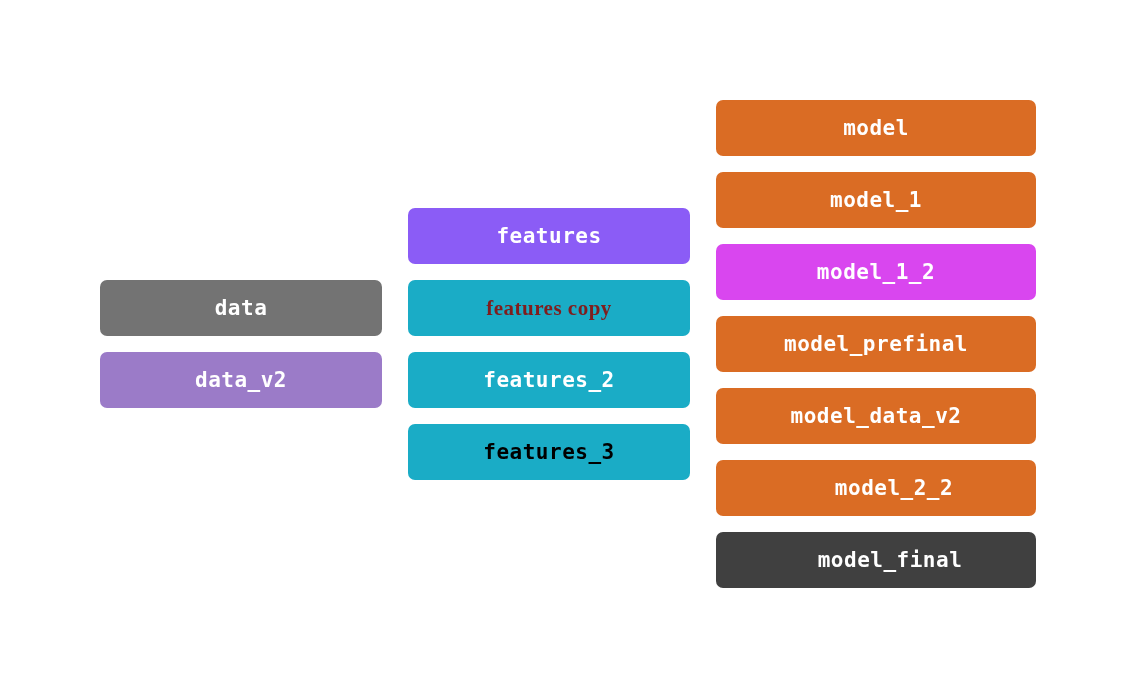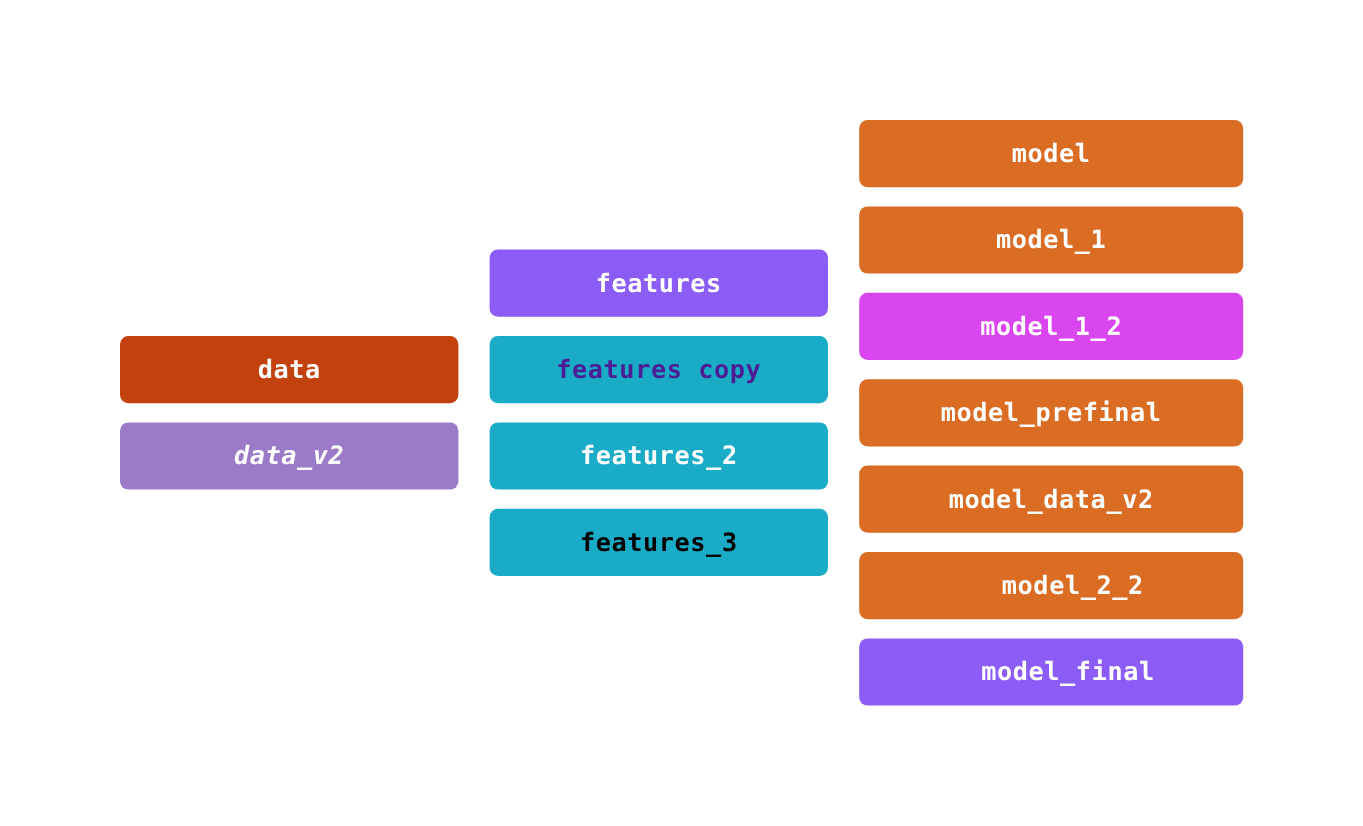--- a/index.html
+++ b/index.html
@@ -47,34 +47,34 @@
   #column-data     { left: 100px; top: 280px; width: 282px; }
   #column-features { left: 408px; top: 208px; width: 282px; }
   #column-model    { left: 716px; top: 100px; width: 320px; }
 </style>
 </head>
 <body>
 
 <div id="canvas" style="background: rgb(255, 255, 255); width: 1136px; height: 688px;">
 
   <div class="column" id="column-data">
-    <div class="node" style="background-color: #c2410c;">
+    <div class="node" style="background-color: #737373;">
       <span class="node-label" style="color: rgb(255, 255, 255);">data</span>
     </div>
     <div class="node" style="background-color: rgb(155, 123, 200);">
-      <span class="node-label" style="color: rgb(255, 255, 255); font-style: italic;">data_v2</span>
+      <span class="node-label" style="color: rgb(255, 255, 255);">data_v2</span>
     </div>
   </div>
 
   <div class="column" id="column-features">
     <div class="node" style="background-color: #8b5cf6;">
       <span class="node-label" style="color: rgb(255, 255, 255);">features</span>
     </div>
     <div class="node" style="background-color: rgb(26, 172, 198);">
-      <span class="node-label" style="color: #4c1d95;">features copy</span>
+      <span class="node-label" style="color: #7f1d1d; font-family: Liberation Serif, serif;">features copy</span>
     </div>
     <div class="node" style="background-color: rgb(26, 172, 198);">
       <span class="node-label" style="color: rgb(255, 255, 255);">features_2</span>
     </div>
     <div class="node" style="background-color: rgb(26, 172, 198);">
       <span class="node-label" style="color: #000000;">features_3</span>
     </div>
   </div>
 
   <div class="column" id="column-model">
@@ -89,18 +89,18 @@
     </div>
     <div class="node" style="background-color: rgb(218, 108, 36);">
       <span class="node-label" style="color: rgb(255, 255, 255);">model_prefinal</span>
     </div>
     <div class="node" style="background-color: rgb(218, 108, 36);">
       <span class="node-label" style="color: rgb(255, 255, 255);">model_data_v2</span>
     </div>
     <div class="node" style="background-color: rgb(218, 108, 36);">
       <span class="node-label" style="color: rgb(255, 255, 255); padding-left: 36px;">model_2_2</span>
     </div>
-    <div class="node" style="background-color: #8b5cf6; padding-left: 28px;">
+    <div class="node" style="background-color: #404040; padding-left: 28px;">
       <span class="node-label" style="color: rgb(255, 255, 255);">model_final</span>
     </div>
   </div>
 
 </div>
 
 </body></html>

